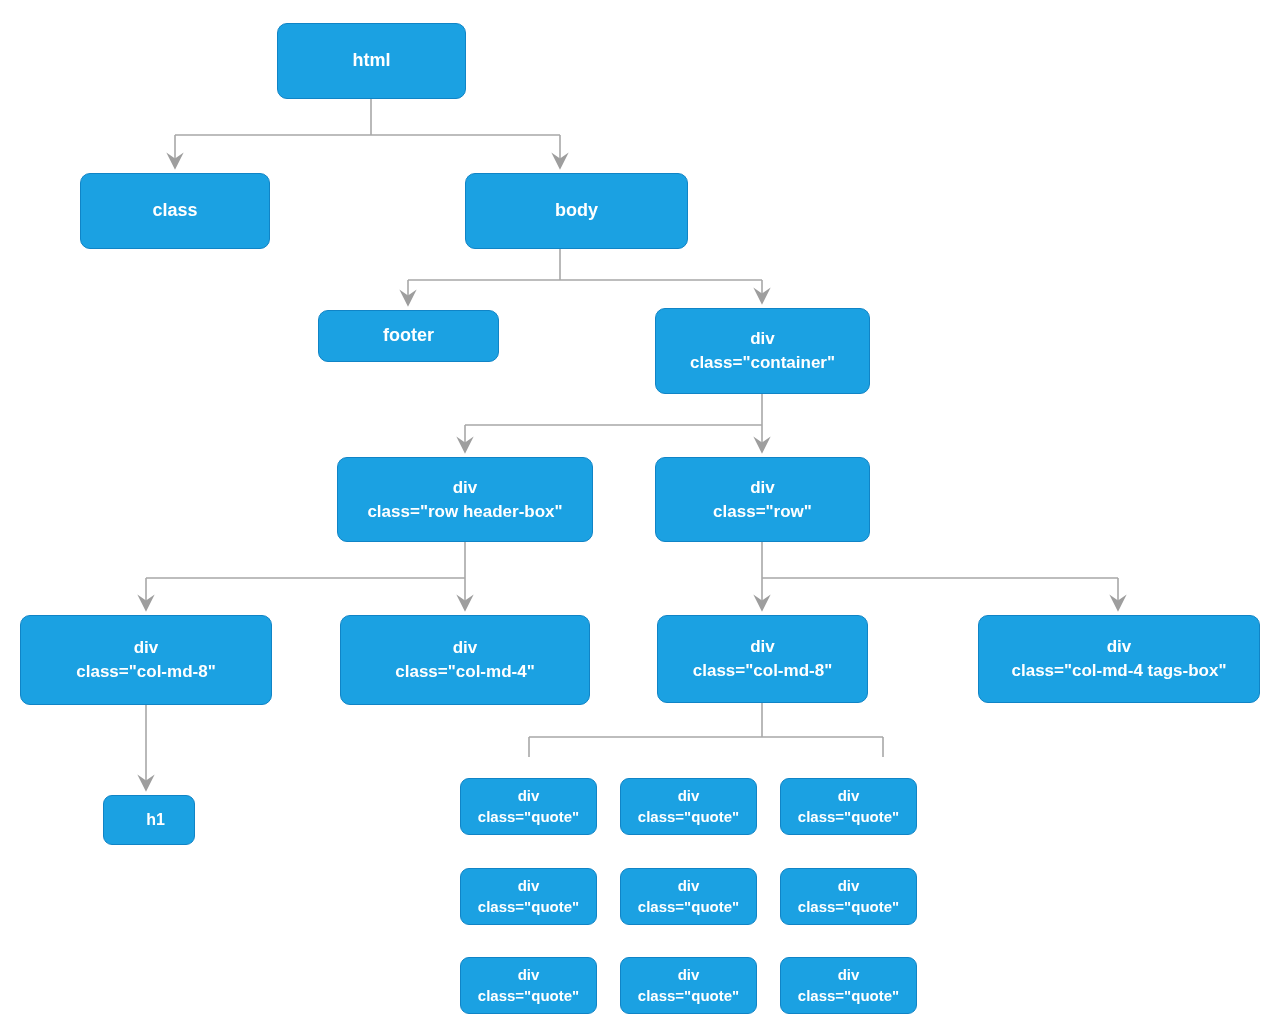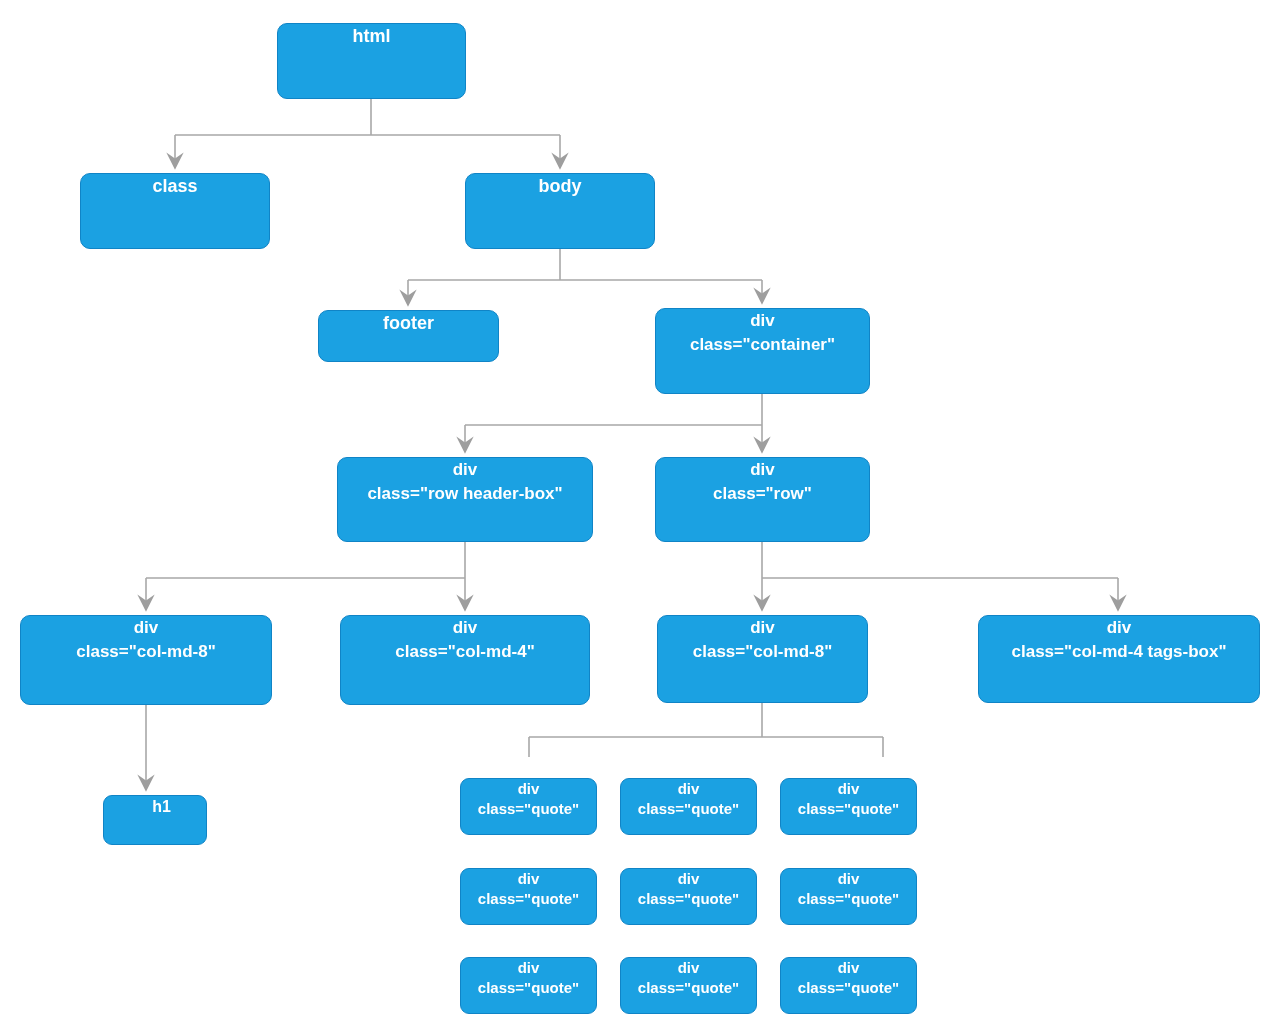--- a/index.html
+++ b/index.html
@@ -24,20 +24,21 @@
     position: absolute;
     box-sizing: border-box;
     background: var(--node-fill, #1ba1e2);
     border: 1px solid var(--node-border, #1084c6);
     border-radius: 10px;
     color: var(--text, #ffffff);
     font-weight: bold;
     display: flex;
     flex-direction: column;
     align-items: center;
+    justify-content: center;
     text-align: center;
     line-height: 1.4;
     font-size: 17px;
   }
   .node.single {
     font-size: 18px;
   }
   .node.small {
     font-size: 16px;
     border-radius: 9px;
@@ -92,21 +93,21 @@
   </svg>
 
   <div class="node single" style="left:277px; top:23px; width:189px; height:76px;">
     <span class="ln">html</span>
   </div>
 
   <div class="node single" style="left:80px; top:173px; width:190px; height:76px;">
     <span class="ln">class</span>
   </div>
 
-  <div class="node single" style="left:465px; top:173px; width:190px; height:76px;">
+  <div class="node single" style="left:465px; top:173px; width:223px; height:76px;">
     <span class="ln">body</span>
   </div>
 
   <div class="node single" style="left:318px; top:310px; width:181px; height:52px;">
     <span class="ln">footer</span>
   </div>
 
   <div class="node" style="left:655px; top:308px; width:215px; height:86px;">
     <span class="ln">div</span>
     <span class="ln">class="container"</span>
@@ -135,21 +136,21 @@
   <div class="node" style="left:657px; top:615px; width:211px; height:88px;">
     <span class="ln">div</span>
     <span class="ln">class="col-md-8"</span>
   </div>
 
   <div class="node" style="left:978px; top:615px; width:282px; height:88px;">
     <span class="ln">div</span>
     <span class="ln">class="col-md-4 tags-box"</span>
   </div>
 
-  <div class="node small" style="left:103px; top:795px; width:104px; height:50px;padding-left:13px;">
+  <div class="node small" style="left:103px; top:795px; width:92px; height:50px;padding-left:13px;">
     <span class="ln">h1</span>
   </div>
 
   <div class="node quote" style="left:460px; top:778px; width:137px; height:57px;">
     <span class="ln">div</span>
     <span class="ln">class="quote"</span>
   </div>
   <div class="node quote" style="left:620px; top:778px; width:137px; height:57px;">
     <span class="ln">div</span>
     <span class="ln">class="quote"</span>

